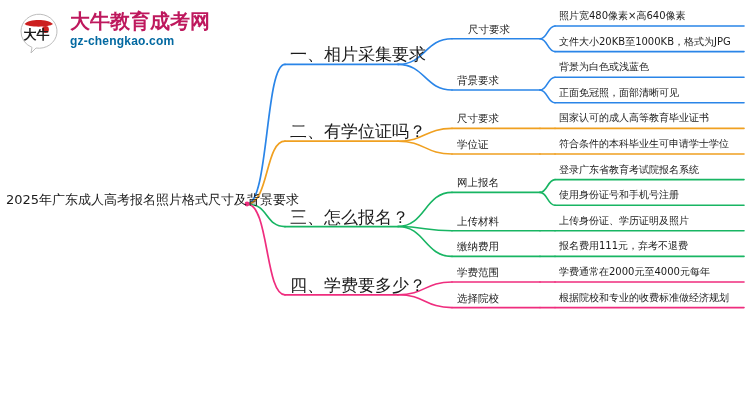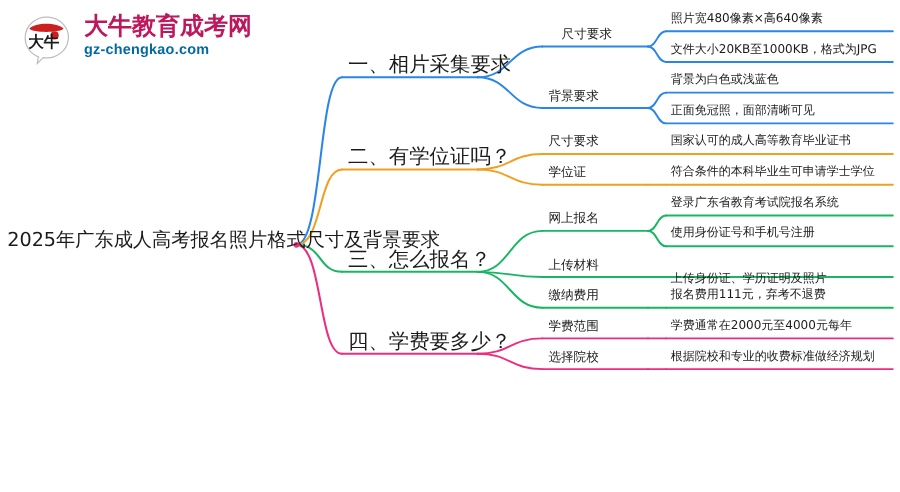--- a/index.html
+++ b/index.html
@@ -67,21 +67,21 @@
     margin-top: 2px;
     white-space: nowrap;
   }
 
   
   .root-title {
     position: absolute;
     left: 6px;
     top: 192px;
     font-family: "DejaVu Sans", "Liberation Sans", sans-serif;
-    font-size: 16px;
+    font-size: 13px;
     color: #1b1b1b;
     white-space: nowrap;
     line-height: 16px;
   }
 
   
   .node {
     position: absolute;
     font-family: "DejaVu Sans", "Liberation Sans", sans-serif;
     color: #1b1b1b;
@@ -177,21 +177,21 @@
 
   <div id="labels">
       <div class="node lvl3" style="left: 559px; top: 23px;">照片宽480像素×高640像素</div>
       <div class="node lvl3" style="left: 559px; top: 48.6px;">文件大小20KB至1000KB，格式为JPG</div>
       <div class="node lvl3" style="left: 559px; top: 74.2px;">背景为白色或浅蓝色</div>
       <div class="node lvl3" style="left: 559px; top: 99.8px; text-align: right;">正面免冠照，面部清晰可见</div>
       <div class="node lvl3" style="left: 559px; top: 125.4px;">国家认可的成人高等教育毕业证书</div>
       <div class="node lvl3" style="left: 559px; top: 151px;">符合条件的本科毕业生可申请学士学位</div>
       <div class="node lvl3" style="left: 559px; top: 176.6px;">登录广东省教育考试院报名系统</div>
       <div class="node lvl3" style="left: 559px; top: 202.2px;">使用身份证号和手机号注册</div>
-      <div class="node lvl3" style="left: 559px; top: 227.8px; margin-top: 12px;">上传身份证、学历证明及照片</div>
+      <div class="node lvl3" style="left: 559px; top: 227.8px;">上传身份证、学历证明及照片</div>
       <div class="node lvl3" style="left: 559px; top: 253.4px;">报名费用111元，弃考不退费</div>
       <div class="node lvl3" style="left: 559px; top: 279px;">学费通常在2000元至4000元每年</div>
       <div class="node lvl3" style="left: 559px; top: 304.6px;">根据院校和专业的收费标准做经济规划</div>
       <div class="node lvl1" style="left: 290px; top: 61.4px;">一、相片采集要求</div>
       <div class="node lvl2" style="left: 468px; top: 35.8px;">尺寸要求</div>
       <div class="node lvl2" style="left: 457px; top: 87px;">背景要求</div>
       <div class="node lvl1" style="left: 290px; top: 138.2px;">二、有学位证吗？</div>
       <div class="node lvl2" style="left: 457px; top: 125.4px;">尺寸要求</div>
       <div class="node lvl2" style="left: 457px; top: 151px;">学位证</div>
       <div class="node lvl1" style="left: 290px; top: 223.533px;">三、怎么报名？</div>

